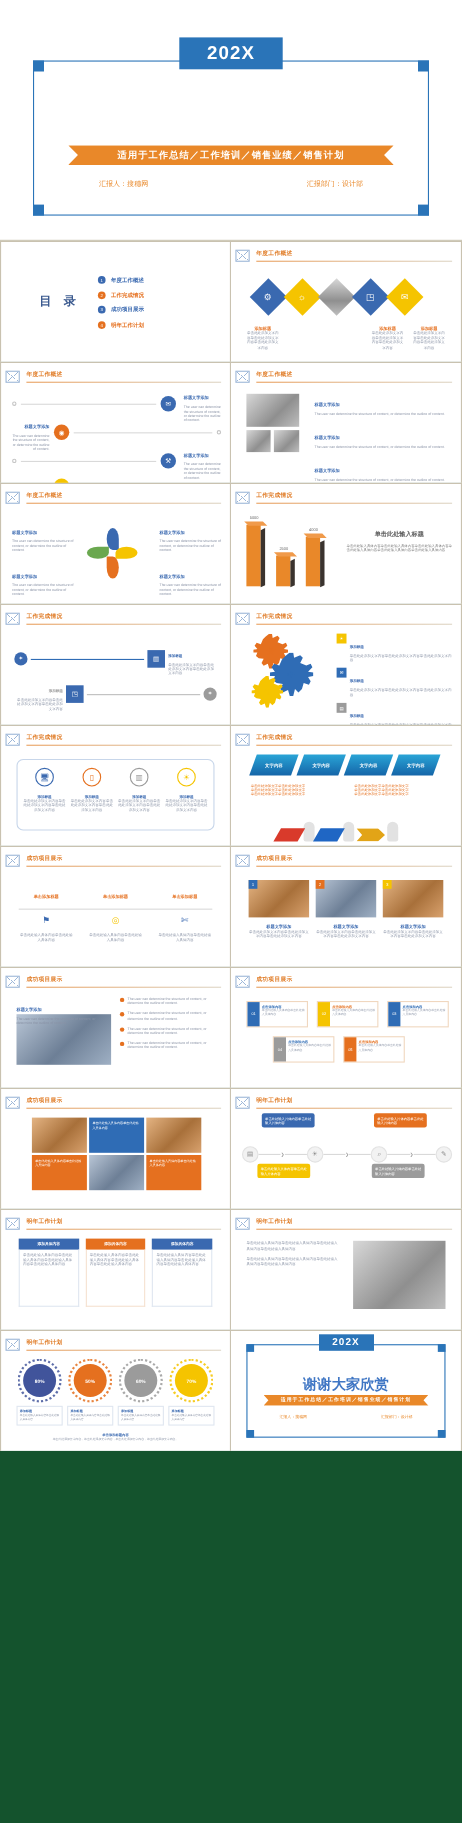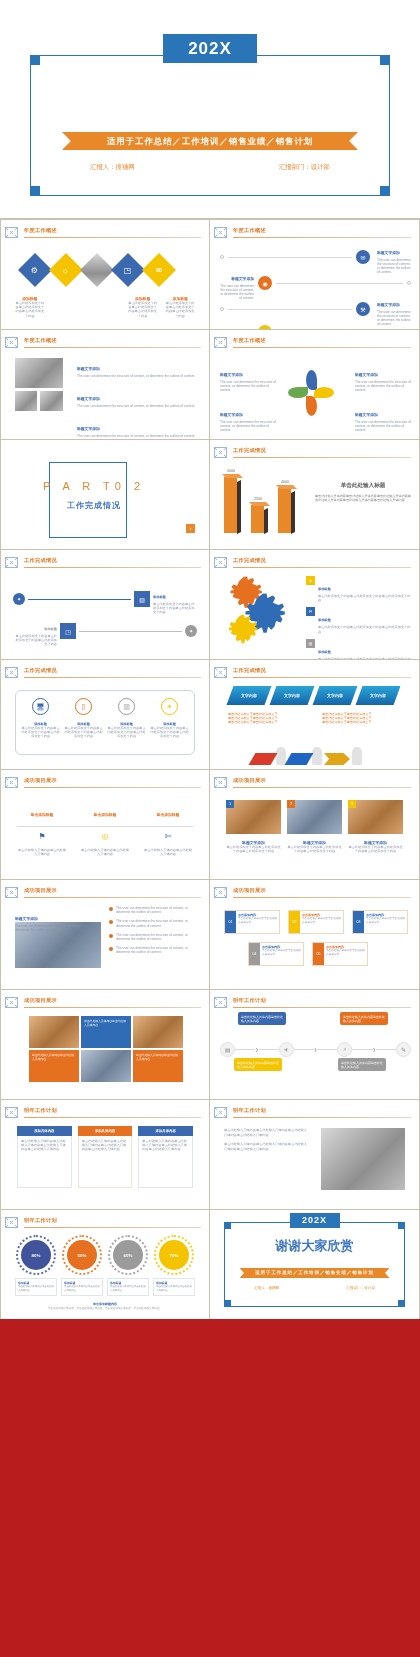--- a/index.html
+++ b/index.html
@@ -2,21 +2,21 @@
 <html><head>
 <meta charset="utf-8">
 <style>
   * { box-sizing: border-box; margin:0; padding:0; }
   html,body{ background:#ffffff; }
   body{
     width:420px; height:1657px;
     font-family:"Liberation Sans","DejaVu Sans",sans-serif;
     color:#3b4a6b; overflow:hidden;
   }
-  .sheet{ width:420px; height:1657px; position:relative; background:#b91c1c; }
+  .sheet{ width:420px; height:1657px; position:relative; background:#14532d; }
 
   
   .slide{ position:relative; background:#fff; border:1px solid #c9c2b0; overflow:hidden; }
   .hero{ width:420px; height:219px; border-left:none;border-right:none;border-top:none; }
   .grid{ display:grid; grid-template-columns:210px 210px; }
   .cell{ width:210px; height:110px; border-top:1px solid #c9c2b0; border-right:1px solid #c9c2b0; position:relative; overflow:hidden; background:#fff;}
   .cell:nth-child(odd){ border-left:1px solid #c9c2b0; }
 
   
   .tbar{ position:absolute; left:50%; transform:translateX(-50%); background:#2a74b8; color:#fff;
@@ -117,20 +117,41 @@
     <div class="ribbon" style="top:132px; width:296px; height:18px; line-height:18px; font-size:8.4px; font-weight:bold;">适用于工作总结／工作培训／销售业绩／销售计划</div>
 
     <div class="meta" style="top:163px; left:90px; right:90px; font-size:6.4px; justify-content:space-between;">
       <span>汇报人：搜穗网</span>
       <span>汇报部门：设计部</span>
     </div>
   </div>
 
   <div class="grid">
 
+    <div class="cell">
+      <div class="toc-title">目 录</div>
+      <div class="toc-list">
+        <div class="toc-row">
+          <span class="toc-dot" style="background:#3a69b0">1</span>
+          <span class="toc-txt" style="color:#3a69b0">年度工作概述</span>
+        </div>
+        <div class="toc-row">
+          <span class="toc-dot" style="background:#e5701f">2</span>
+          <span class="toc-txt" style="color:#e5701f">工作完成情况</span>
+        </div>
+        <div class="toc-row">
+          <span class="toc-dot" style="background:#3a69b0">3</span>
+          <span class="toc-txt" style="color:#3a69b0">成功项目展示</span>
+        </div>
+        <div class="toc-row">
+          <span class="toc-dot" style="background:#e5701f">4</span>
+          <span class="toc-txt" style="color:#e5701f">明年工作计划</span>
+        </div>
+      </div>
+    </div>
 
 
     <div class="cell">
       <div class="shead">
         <span class="sdiamond"></span>
         <span class="stitle">年度工作概述</span>
         <span class="srule"></span>
       </div>
       <div style="position:absolute; left:22px; top:38px; display:flex; gap:7px; align-items:center;">
         <div class="dia" style="background:#3a69b0">
@@ -261,29 +282,20 @@
       <div style="position:absolute;left:10px;top:72px;width:56px;">
         <b class="ttl" style="color:#3a69b0">标题文字添加</b>
         <span class="lbl">The user can determine the structure of content, or determine the outline of content.</span>
       </div>
       <div style="position:absolute;right:8px;top:72px;width:56px;">
         <b class="ttl" style="color:#3a69b0">标题文字添加</b>
         <span class="lbl">The user can determine the structure of content, or determine the outline of content.</span>
       </div>
     </div>
 
-    <div class="cell">
-      <div class="pbox"></div>
-      <div class="pbox2"></div>
-      <div class="plabel">
-        <span>P A R T</span><span>0 2</span>
-      </div>
-      <div class="psub">工作完成情况</div>
-      <div class="pnext">›</div>
-    </div>
 
     <div class="cell">
       <div class="shead">
         <span class="sdiamond"></span>
         <span class="stitle">工作完成情况</span>
         <span class="srule"></span>
       </div>
       <div class="bars">
         <div class="bar" style="height:56px">
           <b>5000</b>
@@ -715,21 +727,21 @@
       </div>
     </div>
 
     <div class="cell" style="background:#fff;">
       <div class="tframe" style="left:14px;top:12px;right:14px;bottom:12px;"></div>
       <div class="tcorner" style="left:14px;top:12px;width:7px;height:7px;"></div>
       <div class="tcorner" style="right:14px;top:12px;width:7px;height:7px;"></div>
       <div class="tcorner" style="left:14px;bottom:12px;width:7px;height:7px;"></div>
       <div class="tcorner" style="right:14px;bottom:12px;width:7px;height:7px;"></div>
       <div class="tbar" style="top:3px;width:50px;height:15px;font-size:9px;line-height:15px;">202X</div>
-      <div class="bigtitle" style="top:27px;font-size:13px;">谢谢大家欣赏</div>
+      <div class="bigtitle" style="top:40px;font-size:13px;">谢谢大家欣赏</div>
       <div class="ribbon" style="top:58px;width:150px;height:10px;line-height:10px;font-size:4.4px;font-weight:bold;">适用于工作总结／工作培训／销售业绩／销售计划</div>
       <div class="meta" style="top:76px;left:44px;right:44px;font-size:3.6px;justify-content:space-between;">
         <span>汇报人：搜穗网</span>
         <span>汇报部门：设计部</span>
       </div>
     </div>
 
   </div>
 </div>
 

